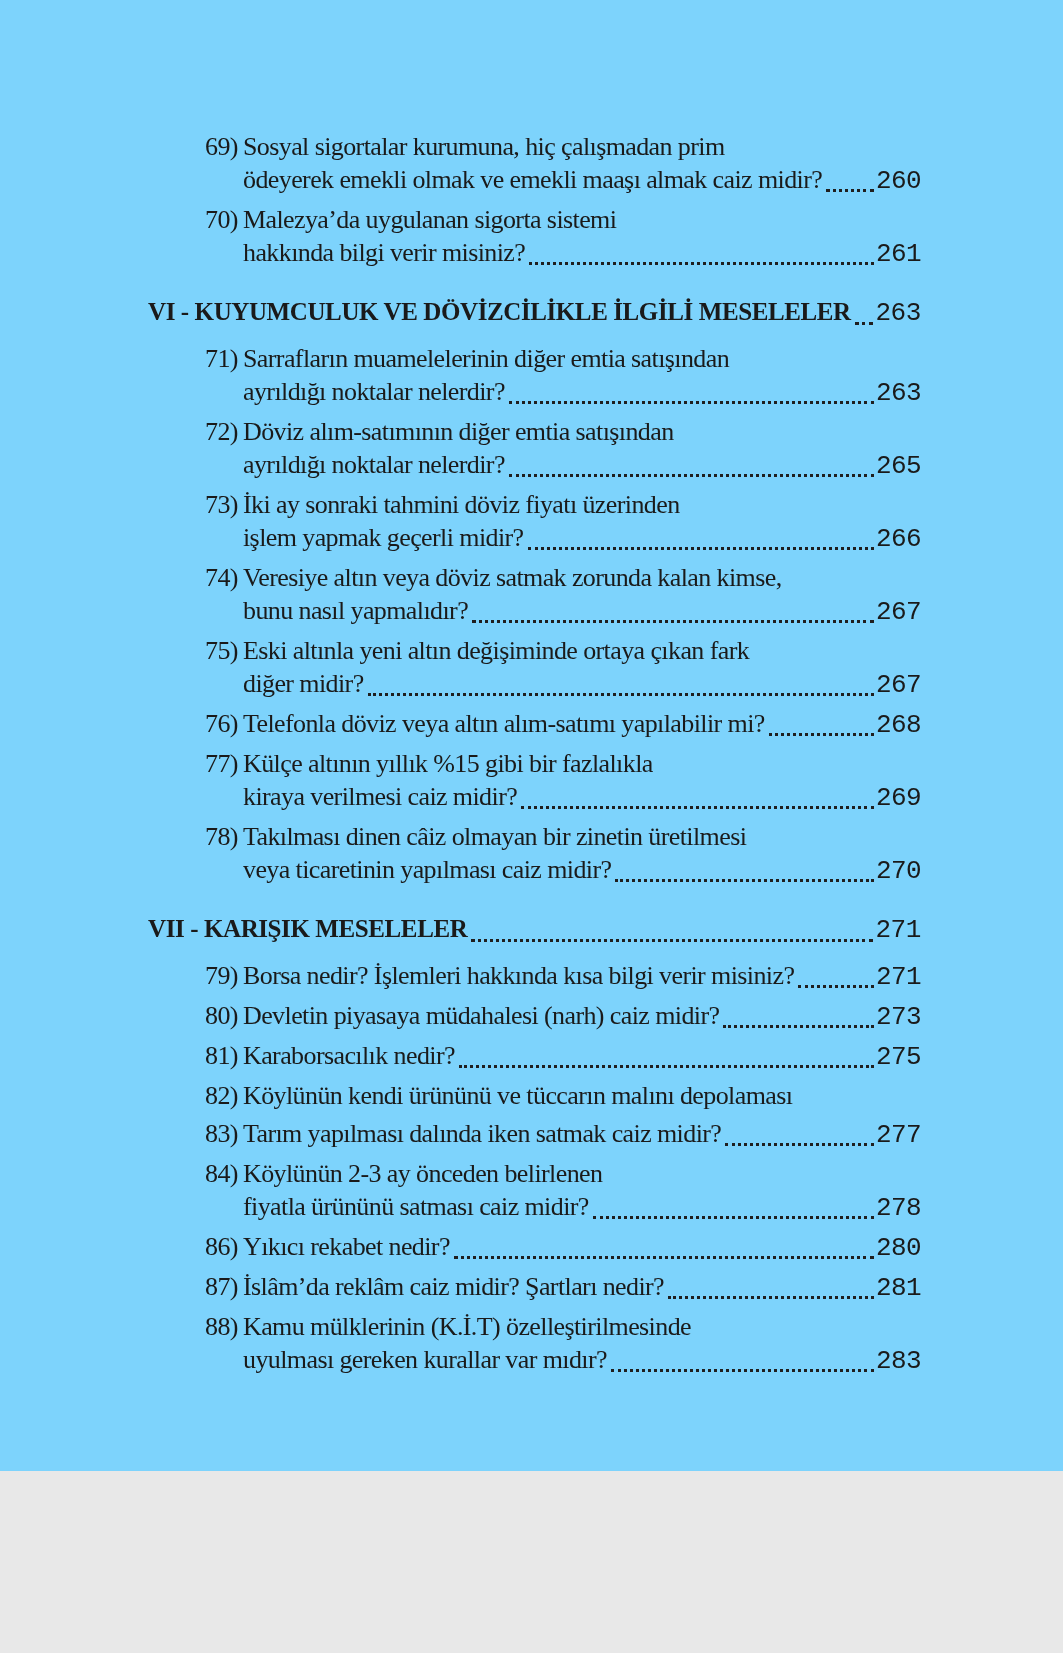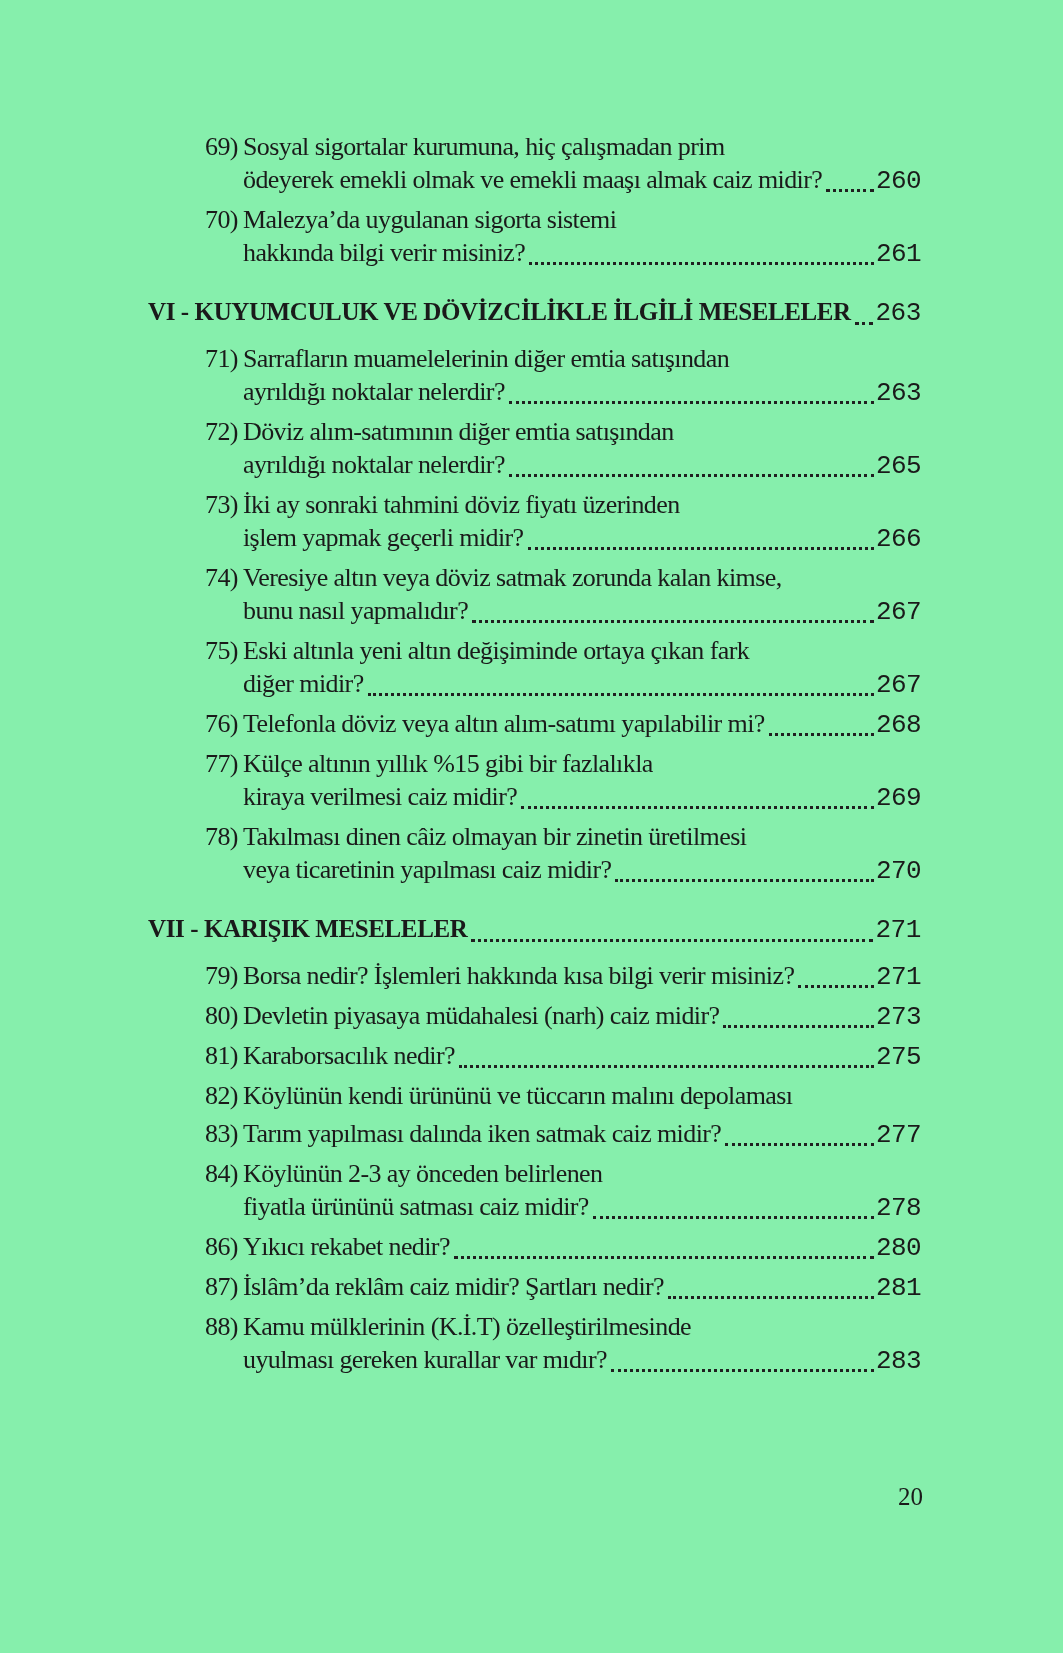--- a/index.html
+++ b/index.html
@@ -3,22 +3,22 @@
 <meta charset="utf-8">
 <style>
   html, body {
     margin: 0;
     padding: 0;
     background: #e8e8e8;
   }
   #sheet {
     position: relative;
     width: 1063px;
-    height: 1653px;
-    background: #86efac;
+    height: 1471px;
+    background: #7dd3fc;
     overflow: hidden;
     font-family: "Liberation Serif", "DejaVu Serif", serif;
     color: #1a1a1a;
   }
   #toc {
     position: absolute;
     left: 148px;
     top: 130px;
     width: 773px;
     font-size: 26px;

